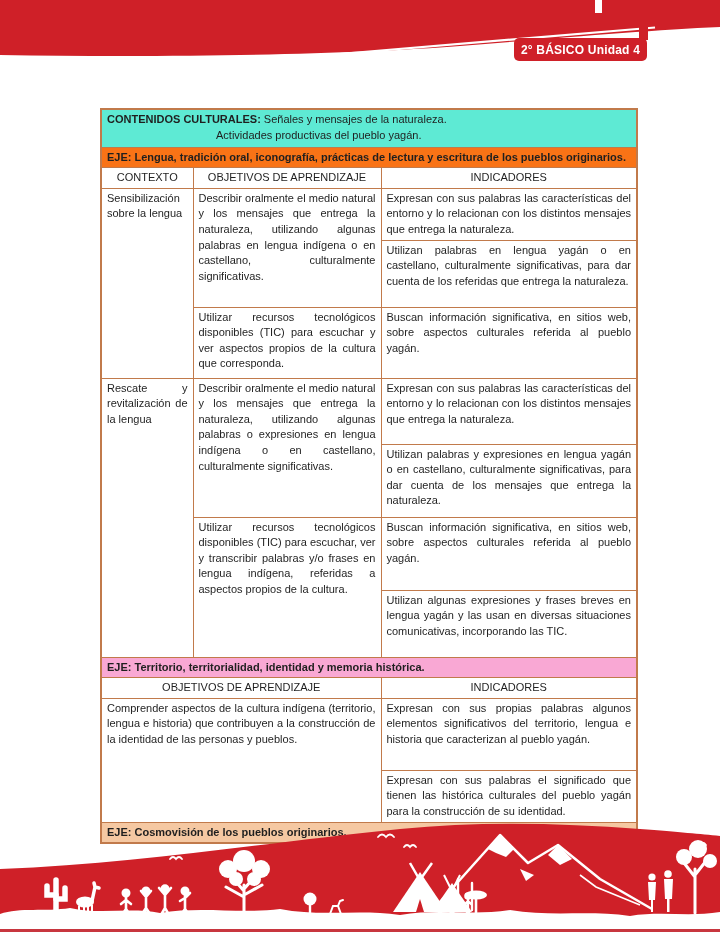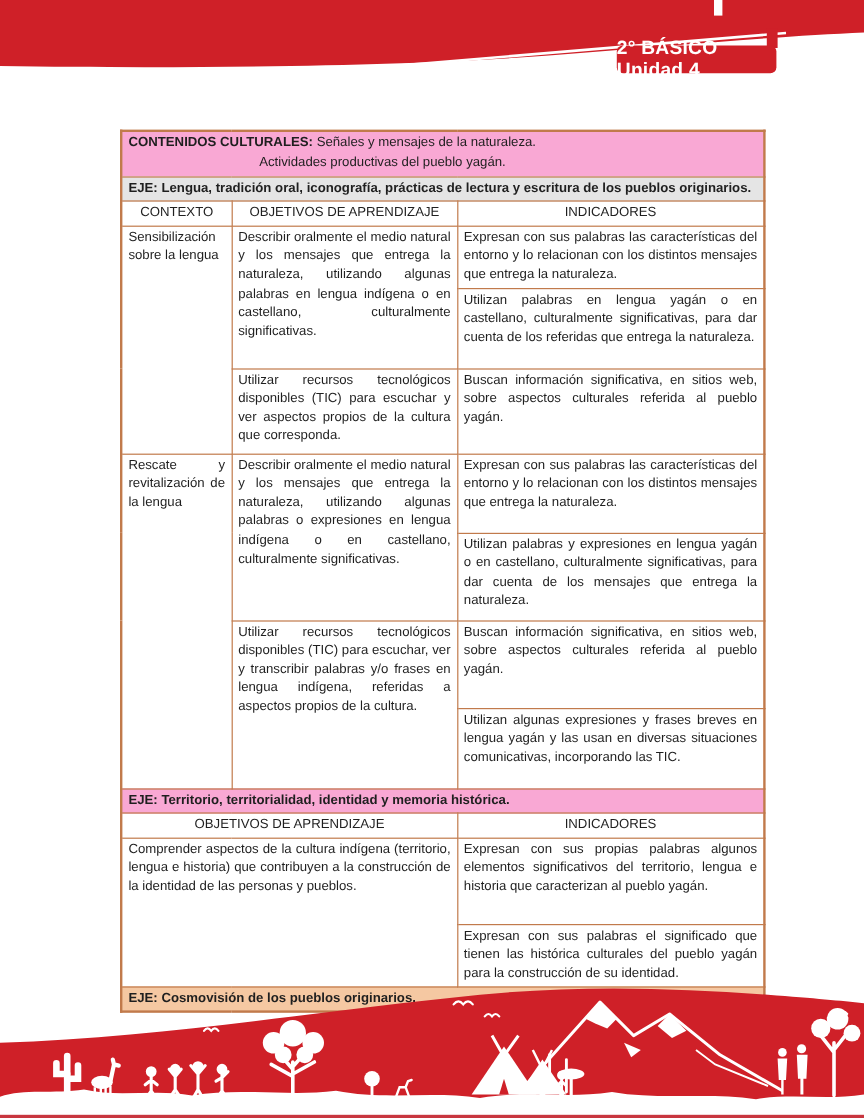--- a/index.html
+++ b/index.html
@@ -3,21 +3,21 @@
 <meta charset="utf-8">
 <style>
   html,body{margin:0;padding:0;background:#ffffff;}
   .page{position:relative;width:720px;height:932px;background:#ffffff;overflow:hidden;
         font-family:"Liberation Sans","DejaVu Sans",sans-serif;color:#1f1f1f;}
 
   
   .header{position:absolute;top:0;left:0;width:720px;height:70px;}
   .badge{position:absolute;top:38px;left:514px;width:133px;height:23px;border-radius:5px;
          display:flex;align-items:center;justify-content:center;
-         color:#ffffff;font-weight:bold;font-size:16px;letter-spacing:.2px;}
+         color:#ffffff;font-weight:bold;font-size:12px;letter-spacing:.2px;}
   .badge-stem{position:absolute;top:24px;left:639px;width:9px;height:16px;}
 
   
   .doc-table{position:absolute;top:108px;left:100px;width:536px;border-collapse:collapse;table-layout:fixed;}
   .doc-table td{border:1px solid #c17a4b;vertical-align:top;padding:2px 5px 2px 5px;
                 font-size:11px;line-height:1.42;text-align:justify;}
   .doc-table{border:2px solid #c17a4b;}
   td.band{font-weight:bold;}
   td.band .normal{font-weight:normal;}
   .cont-line2{display:block;margin-left:109px;font-weight:normal;}
@@ -45,29 +45,29 @@
 
   <table class="doc-table">
     <colgroup>
         <col style="width:92px">
         <col style="width:188px">
         <col style="width:256px">
       </colgroup>
 
     <tbody>
         <tr style="height:38px">
-      <td colspan="3" class="band" style="background:#f9a8d4">
+      <td colspan="3" class="band" style="background:#5eead4">
         <span>CONTENIDOS CULTURALES:</span>
         <span class="normal">Señales y mensajes de la naturaleza.</span>
         <span class="cont-line2">Actividades productivas del pueblo yagán.</span>
       </td>
     </tr>
 
     <tr style="height:17px">
-      <td colspan="3" class="band" style="background:#e5e5e5">EJE: Lengua, tradición oral, iconografía, prácticas de lectura y escritura de los pueblos originarios.</td>
+      <td colspan="3" class="band" style="background:#f97316">EJE: Lengua, tradición oral, iconografía, prácticas de lectura y escritura de los pueblos originarios.</td>
     </tr>
 
     <tr style="height:18px">
       <td class="colhead">CONTEXTO</td>
       <td class="colhead">OBJETIVOS DE APRENDIZAJE</td>
       <td class="colhead">INDICADORES</td>
     </tr>
 
     <tr style="height:47px">
       <td rowspan="3">Sensibilización sobre la lengua</td>

